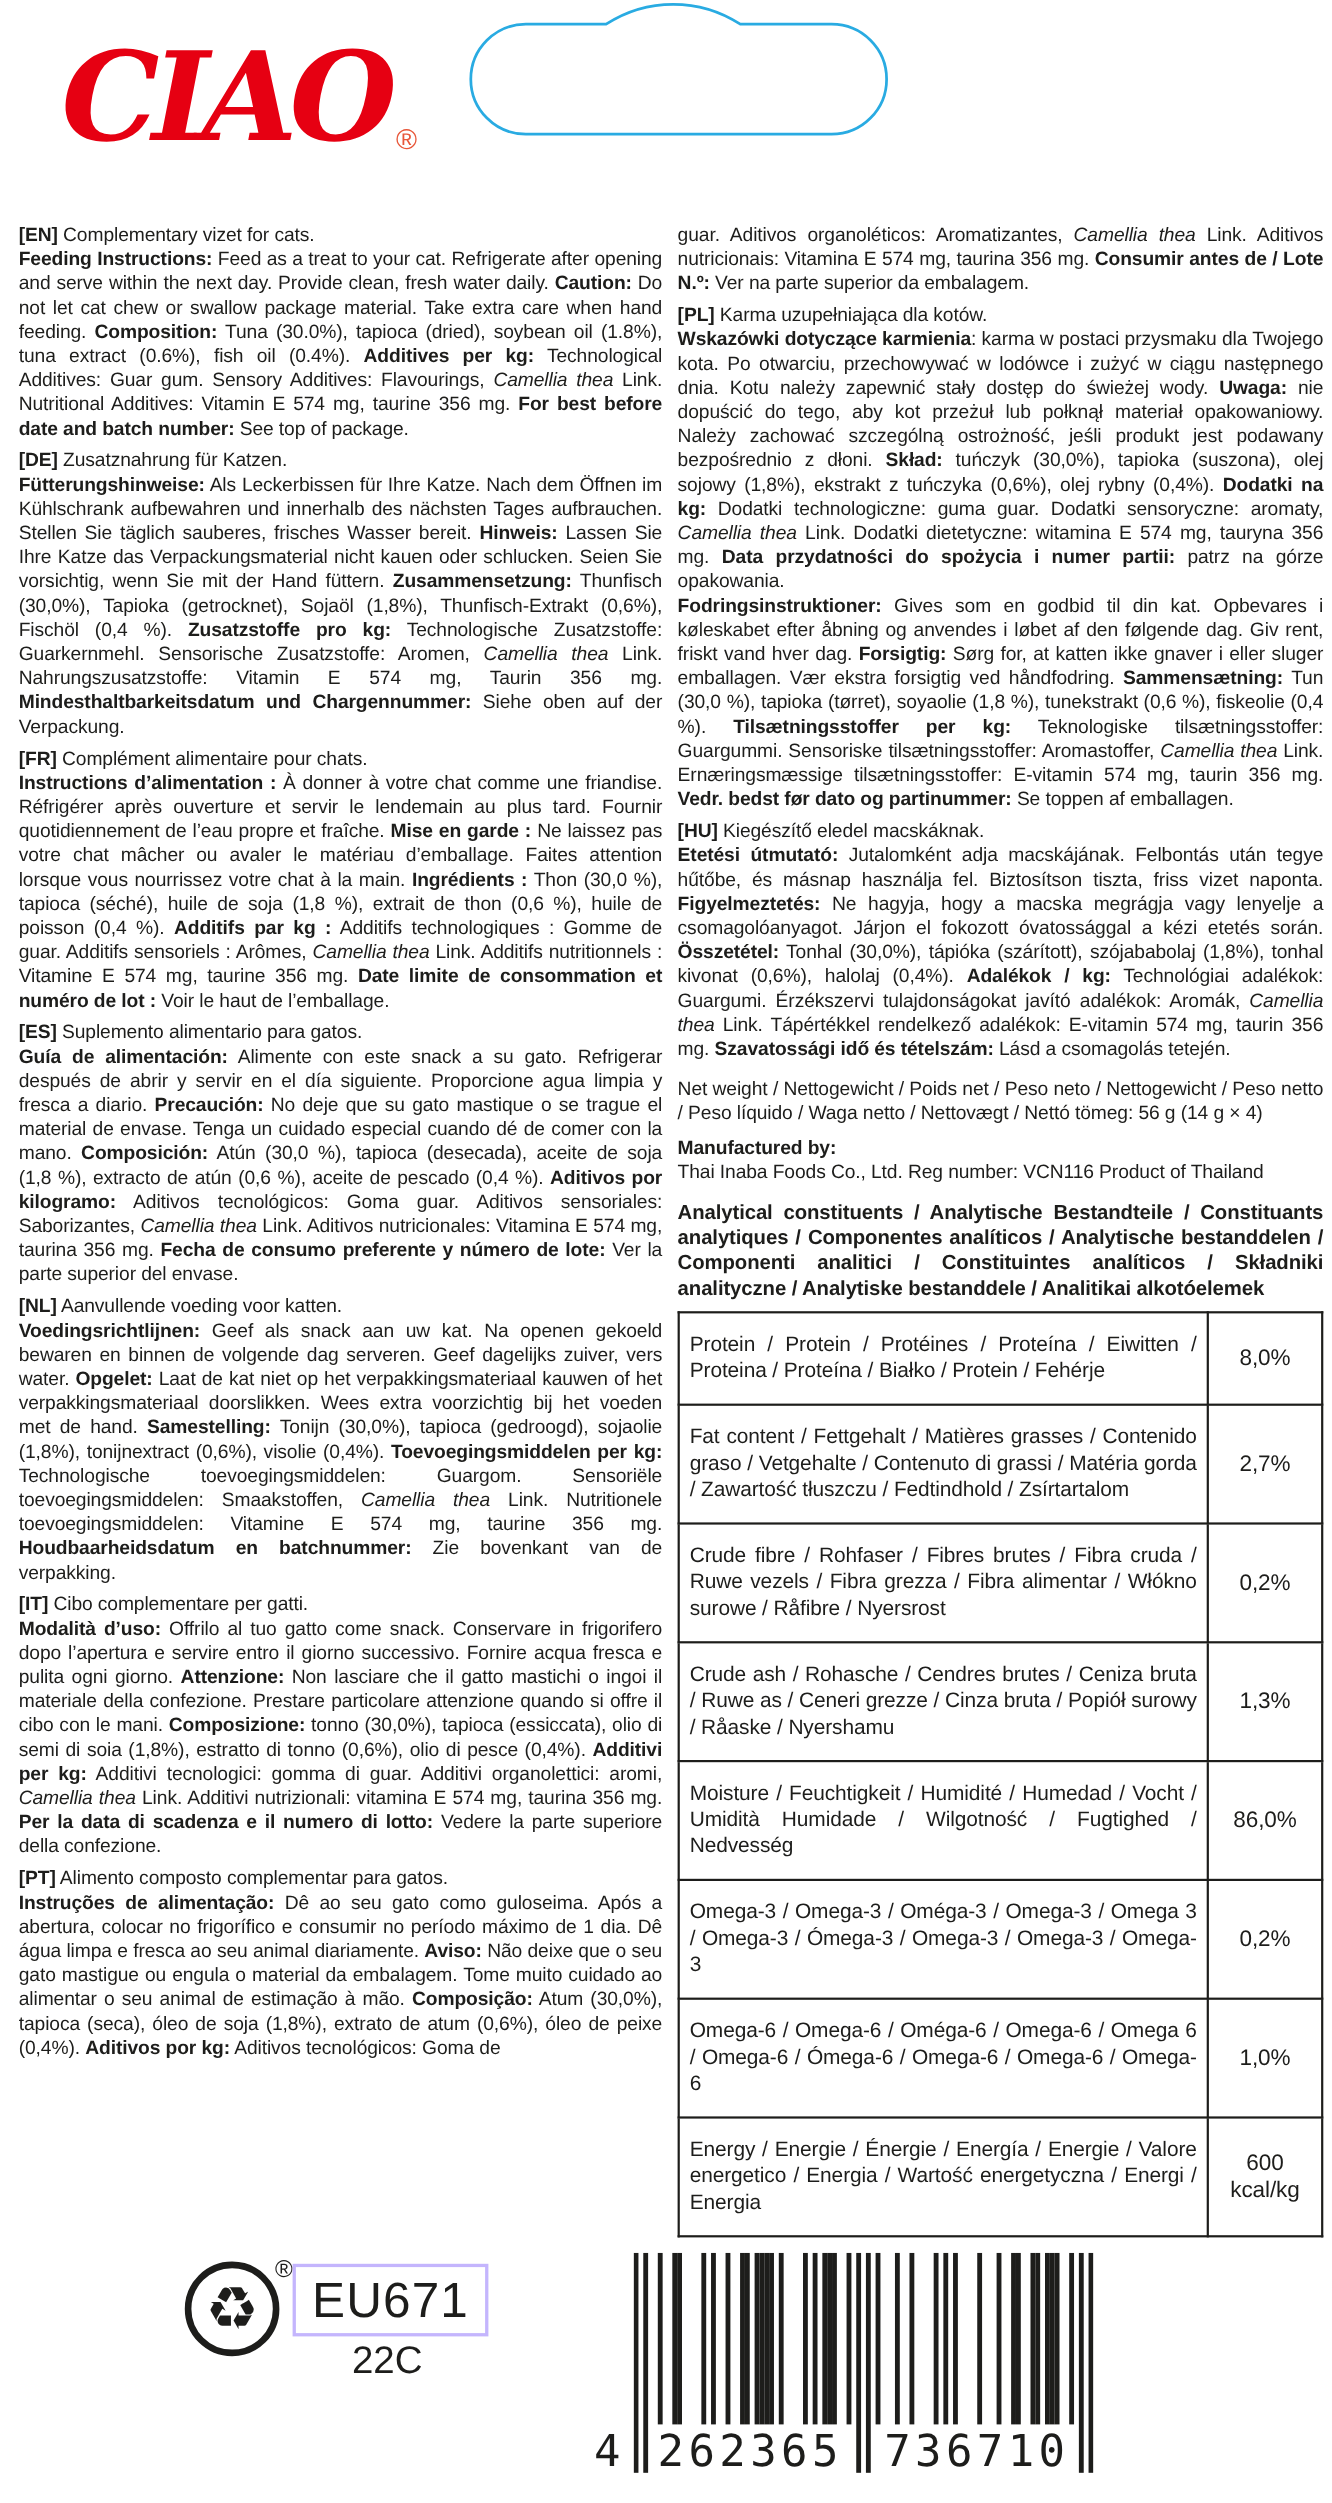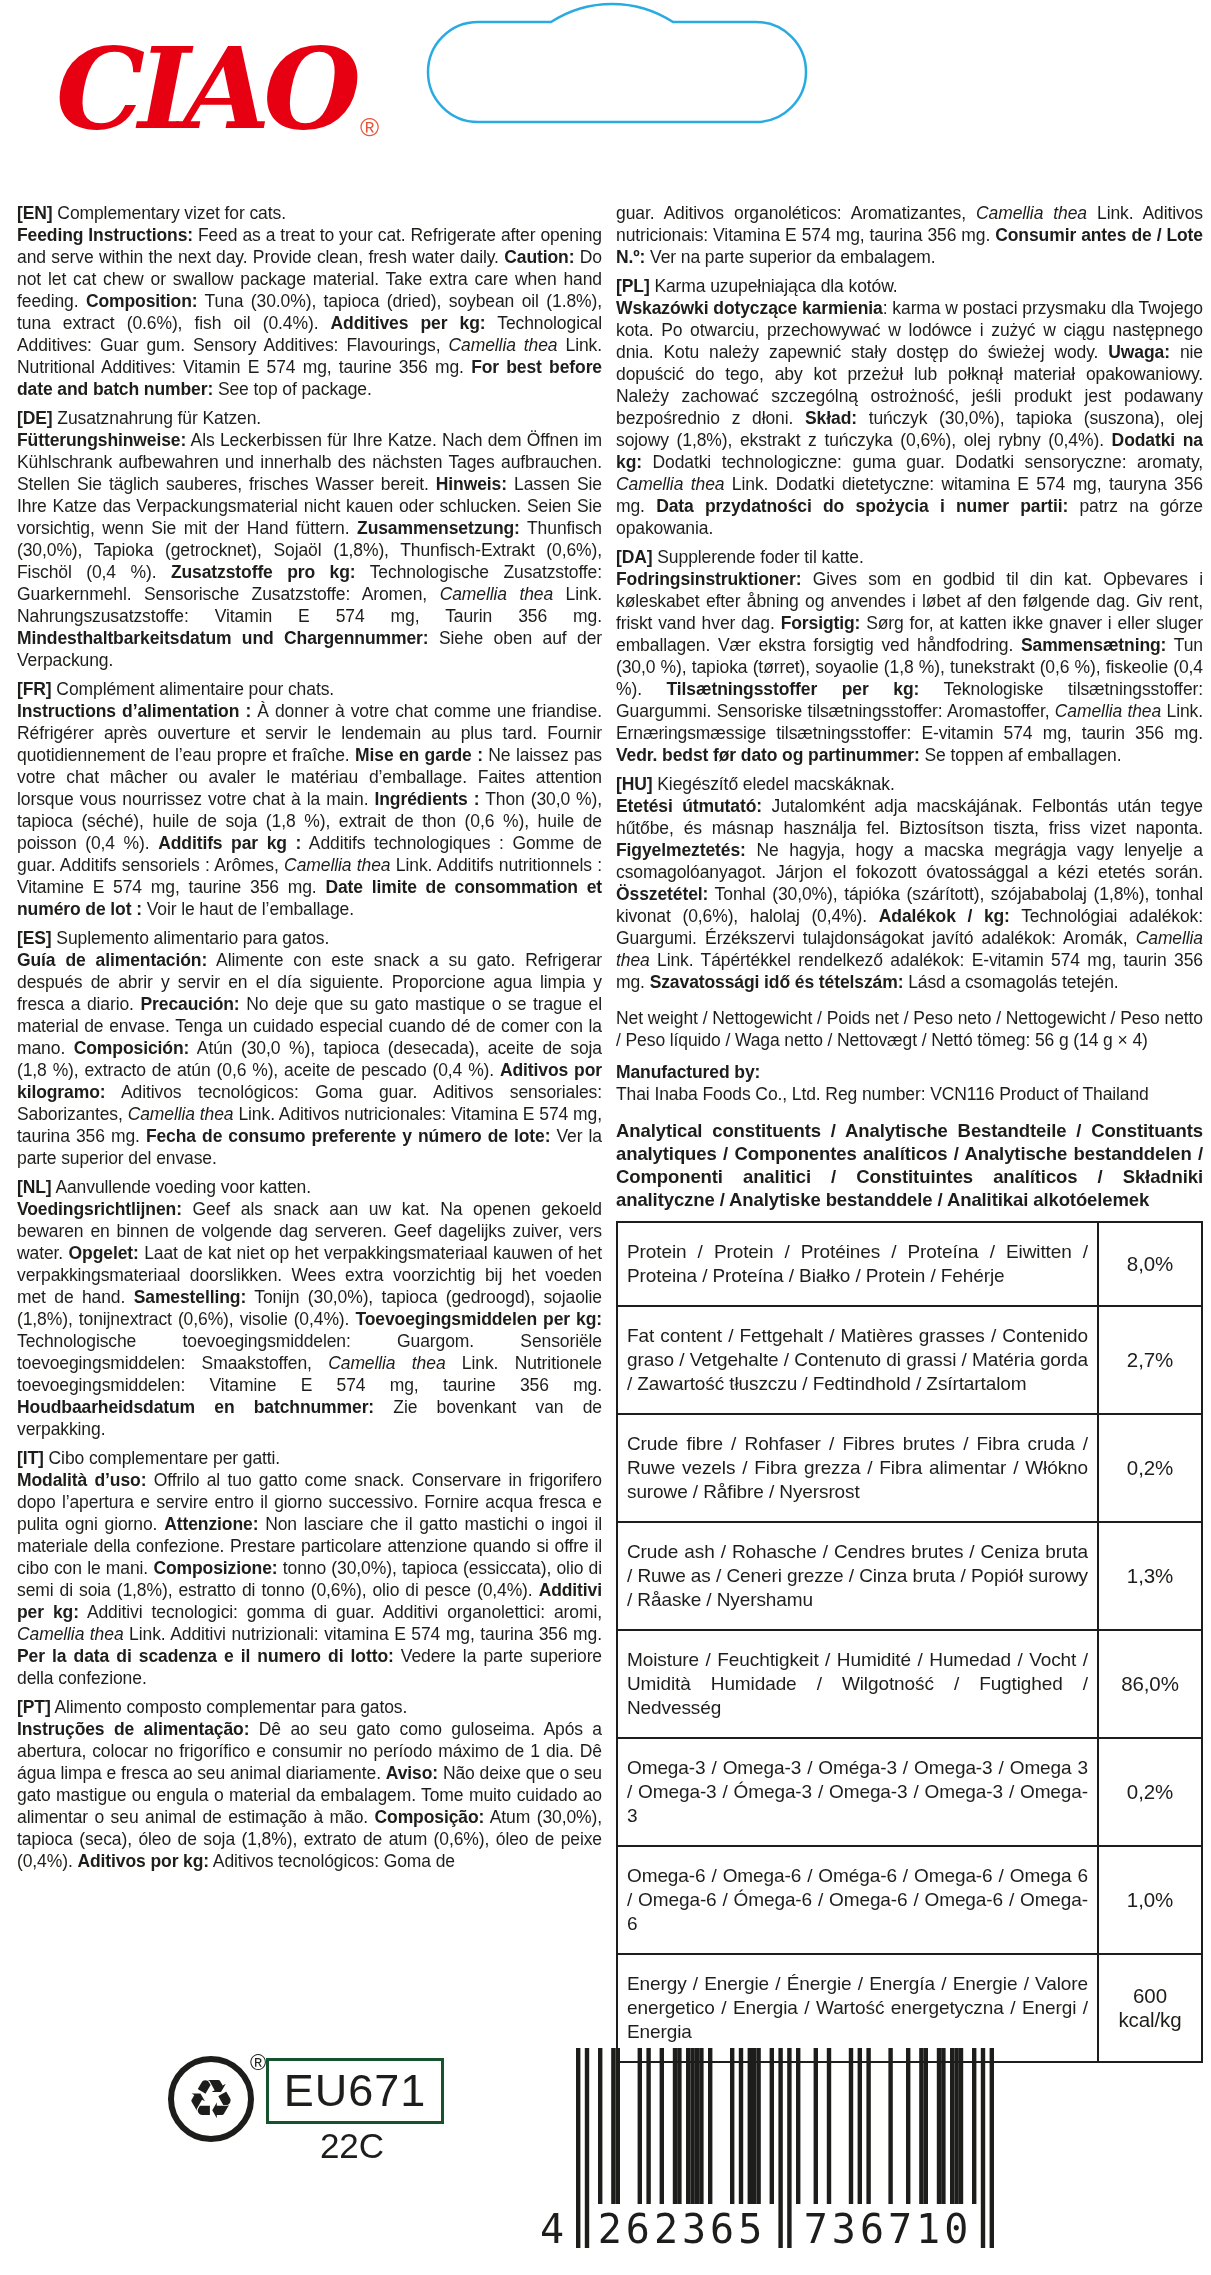--- a/index.html
+++ b/index.html
@@ -51,21 +51,21 @@
   
   .greendot{position:absolute;left:168px;top:2050px;width:96px;height:96px;}
   .greendot .ring{
     position:absolute;left:0;top:6px;width:74px;height:74px;border:6px solid #1d1d1b;
     border-radius:50%;display:flex;align-items:center;justify-content:center;
     font-size:54px;line-height:1;color:#1d1d1b;
   }
   .greendot .reg2{position:absolute;left:82px;top:0;font-size:22px;}
   .eucode{
     position:absolute;left:266px;top:2058px;width:172px;height:60px;
-    border:3px solid #14532d;display:flex;align-items:center;justify-content:center;
+    border:3px solid #c4b5fd;display:flex;align-items:center;justify-content:center;
     font-size:45px;letter-spacing:1px;
   }
   .subcode{position:absolute;left:266px;top:2126px;width:172px;text-align:center;font-size:35px;}
 
   .barcode{position:absolute;left:576px;top:2048px;width:418px;height:212px;}
   .barcode svg{position:absolute;left:0;top:0;}
   .bar-digits{
     position:absolute;left:0;top:156px;width:418px;height:50px;
     font-family:"DejaVu Sans Mono",monospace;font-size:40px;line-height:50px;color:#1d1d1b;
   }
@@ -100,21 +100,20 @@
       <p class="para"><span class="b">Modalità d’uso:</span><span> Offrilo al tuo gatto come snack. Conservare in frigorifero dopo l’apertura e servire entro il giorno successivo. Fornire acqua fresca e pulita ogni giorno. </span><span class="b">Attenzione:</span><span> Non lasciare che il gatto mastichi o ingoi il materiale della confezione. Prestare particolare attenzione quando si offre il cibo con le mani. </span><span class="b">Composizione:</span><span> tonno (30,0%), tapioca (essiccata), olio di semi di soia (1,8%), estratto di tonno (0,6%), olio di pesce (0,4%). </span><span class="b">Additivi per kg:</span><span> Additivi tecnologici: gomma di guar. Additivi organolettici: aromi, </span><span class="i">Camellia thea</span><span> Link. Additivi nutrizionali: vitamina E 574 mg, taurina 356 mg. </span><span class="b">Per la data di scadenza e il numero di lotto:</span><span> Vedere la parte superiore della confezione.</span></p>
       <p class="para head"><span class="b">[PT]</span><span> Alimento composto complementar para gatos.</span></p>
       <p class="para"><span class="b">Instruções de alimentação:</span><span> Dê ao seu gato como guloseima. Após a abertura, colocar no frigorífico e consumir no período máximo de 1 dia. Dê água limpa e fresca ao seu animal diariamente. </span><span class="b">Aviso:</span><span> Não deixe que o seu gato mastigue ou engula o material da embalagem. Tome muito cuidado ao alimentar o seu animal de estimação à mão. </span><span class="b">Composição:</span><span> Atum (30,0%), tapioca (seca), óleo de soja (1,8%), extrato de atum (0,6%), óleo de peixe (0,4%). </span><span class="b">Aditivos por kg:</span><span> Aditivos tecnológicos: Goma de</span></p>
     </div>
 
   <div class="col col-right">
     <div>
         <p class="para"><span>guar. Aditivos organoléticos: Aromatizantes, </span><span class="i">Camellia thea</span><span> Link. Aditivos nutricionais: Vitamina E 574 mg, taurina 356 mg. </span><span class="b">Consumir antes de / Lote N.º:</span><span> Ver na parte superior da embalagem.</span></p>
         <p class="para head"><span class="b">[PL]</span><span> Karma uzupełniająca dla kotów.</span></p>
         <p class="para"><span class="b">Wskazówki dotyczące karmienia</span><span>: karma w postaci przysmaku dla Twojego kota. Po otwarciu, przechowywać w lodówce i zużyć w ciągu następnego dnia. Kotu należy zapewnić stały dostęp do świeżej wody. </span><span class="b">Uwaga:</span><span> nie dopuścić do tego, aby kot przeżuł lub połknął materiał opakowaniowy. Należy zachować szczególną ostrożność, jeśli produkt jest podawany bezpośrednio z dłoni. </span><span class="b">Skład:</span><span> tuńczyk (30,0%), tapioka (suszona), olej sojowy (1,8%), ekstrakt z tuńczyka (0,6%), olej rybny (0,4%). </span><span class="b">Dodatki na kg:</span><span> Dodatki technologiczne: guma guar. Dodatki sensoryczne: aromaty, </span><span class="i">Camellia thea</span><span> Link. Dodatki dietetyczne: witamina E 574 mg, tauryna 356 mg. </span><span class="b">Data przydatności do spożycia i numer partii:</span><span> patrz na górze opakowania.</span></p>
-        <p class="para head"><span class="b">[DA]</span><span> Supplerende foder til katte.</span></p>
         <p class="para"><span class="b">Fodringsinstruktioner:</span><span> Gives som en godbid til din kat. Opbevares i køleskabet efter åbning og anvendes i løbet af den følgende dag. Giv rent, friskt vand hver dag. </span><span class="b">Forsigtig:</span><span> Sørg for, at katten ikke gnaver i eller sluger emballagen. Vær ekstra forsigtig ved håndfodring. </span><span class="b">Sammensætning:</span><span> Tun (30,0 %), tapioka (tørret), soyaolie (1,8 %), tunekstrakt (0,6 %), fiskeolie (0,4 %). </span><span class="b">Tilsætningsstoffer per kg:</span><span> Teknologiske tilsætningsstoffer: Guargummi. Sensoriske tilsætningsstoffer: Aromastoffer, </span><span class="i">Camellia thea</span><span> Link. Ernæringsmæssige tilsætningsstoffer: E-vitamin 574 mg, taurin 356 mg. </span><span class="b">Vedr. bedst før dato og partinummer:</span><span> Se toppen af emballagen.</span></p>
         <p class="para head"><span class="b">[HU]</span><span> Kiegészítő eledel macskáknak.</span></p>
         <p class="para"><span class="b">Etetési útmutató:</span><span> Jutalomként adja macskájának. Felbontás után tegye hűtőbe, és másnap használja fel. Biztosítson tiszta, friss vizet naponta. </span><span class="b">Figyelmeztetés:</span><span> Ne hagyja, hogy a macska megrágja vagy lenyelje a csomagolóanyagot. Járjon el fokozott óvatossággal a kézi etetés során. </span><span class="b">Összetétel:</span><span> Tonhal (30,0%), tápióka (szárított), szójababolaj (1,8%), tonhal kivonat (0,6%), halolaj (0,4%). </span><span class="b">Adalékok / kg:</span><span> Technológiai adalékok: Guargumi. Érzékszervi tulajdonságokat javító adalékok: Aromák, </span><span class="i">Camellia thea</span><span> Link. Tápértékkel rendelkező adalékok: E-vitamin 574 mg, taurin 356 mg. </span><span class="b">Szavatossági idő és tételszám:</span><span> Lásd a csomagolás tetején.</span></p>
       </div>
 
     <p class="para net-weight"><span>Net weight / Nettogewicht / Poids net / Peso neto / Nettogewicht / Peso netto / Peso líquido / Waga netto / Nettovægt / Nettó tömeg: 56 g (14 g × 4)</span></p>
 
 
     <div class="manu-block">
       <div class="b hline">Manufactured by:</div>

